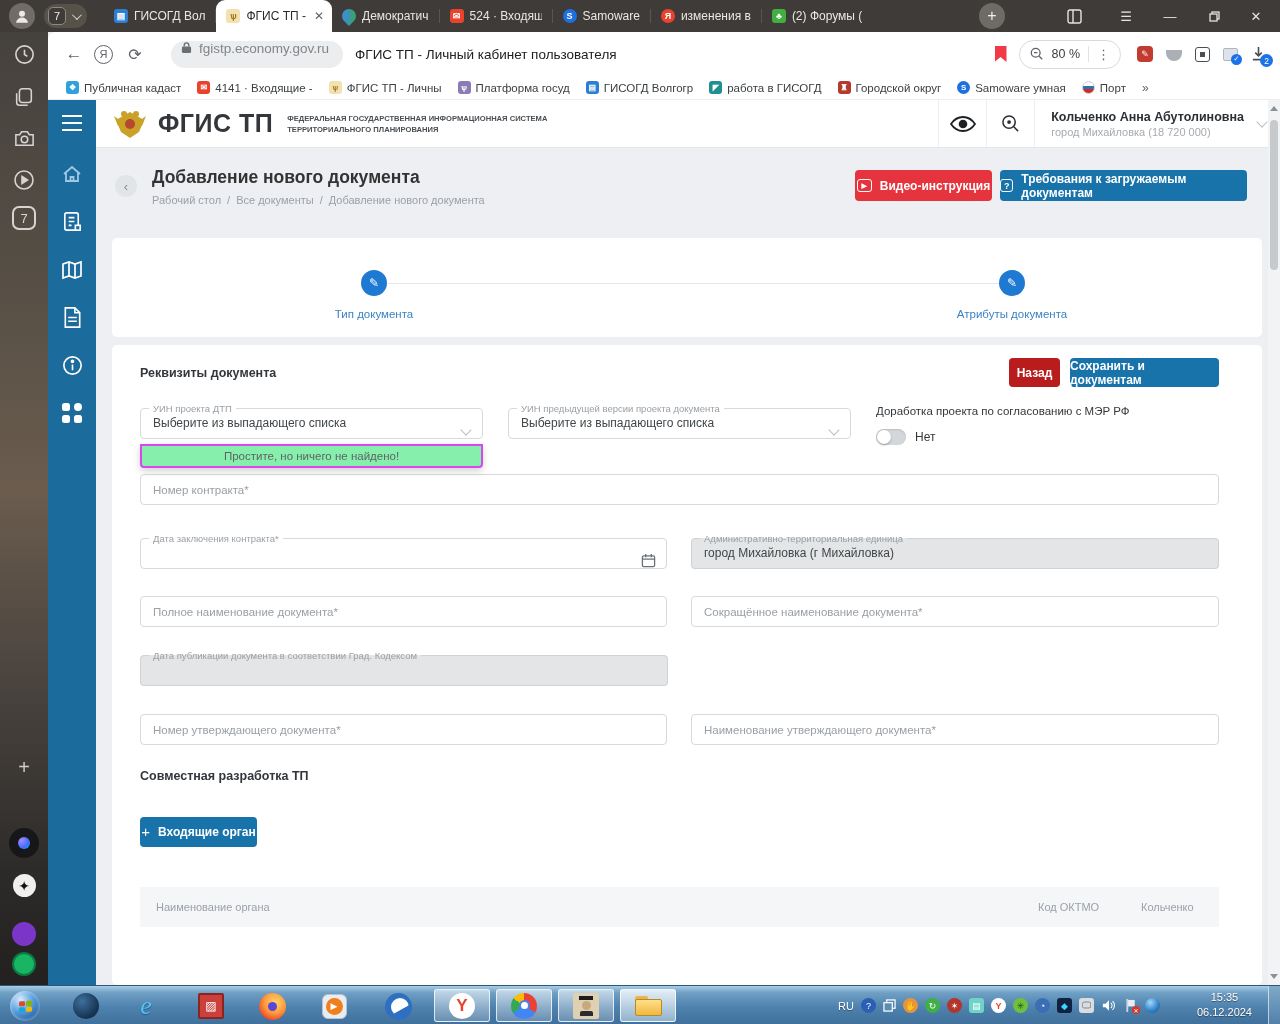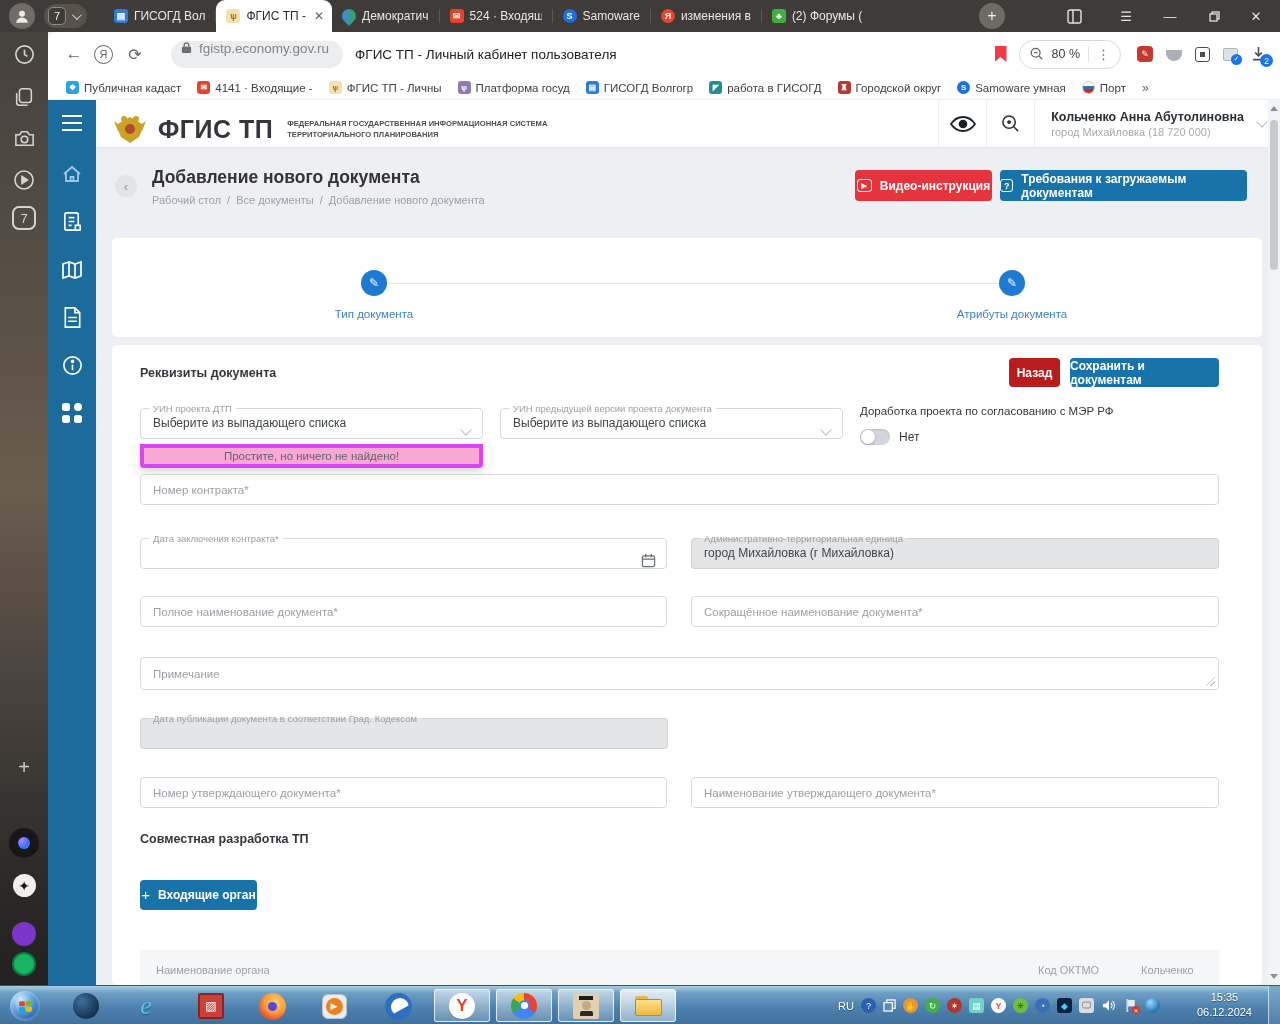--- a/index.html
+++ b/index.html
@@ -45,21 +45,21 @@
   .bmbar { position:absolute; left:48px; top:76px; width:1232px; height:24px; background:#fff; display:flex; align-items:center; padding-left:18px; gap:16px; border-bottom:1px solid #ececec; }
   .bm { display:flex; align-items:center; gap:5px; color:#3c4043; font-size:11.5px; white-space:nowrap; max-width:118px; overflow:hidden; }
   .bmi { width:13px; height:13px; border-radius:3px; flex:0 0 auto; display:flex; align-items:center; justify-content:center; font-size:8px; color:#fff; font-weight:bold; }
   .bm-more { color:#5f6368; font-size:12px; }
 
   
   .appsidebar { position:absolute; left:48px; top:100px; width:48px; height:885px; background:#1b6b9c; }
   .sb-ic { position:absolute; left:0; width:48px; display:flex; justify-content:center; color:#fff; }
 
   
-  .appheader { position:absolute; left:96px; top:100px; width:1184px; height:48px; background:#fff; border-bottom:1px solid #e4e7e9; display:flex; align-items:flex-end; }
+  .appheader { position:absolute; left:96px; top:100px; width:1184px; height:48px; background:#fff; border-bottom:1px solid #e4e7e9; display:flex; align-items:center; }
   .logo { display:flex; align-items:center; gap:10px; padding-left:16px; }
   .logo-title { font-size:25px; font-weight:bold; color:#33373b; letter-spacing:0.5px; }
   .logo-sub { font-size:7.6px; color:#4a4f54; line-height:1.45; font-weight:bold; margin-left:4px; }
   .hdr-right { margin-left:auto; display:flex; align-items:stretch; height:100%; }
   .hdr-btn { width:48px; border-left:1px solid #eceeef; display:flex; align-items:center; justify-content:center; color:#2b2f33; }
   .userblock { border-left:1px solid #eceeef; display:flex; align-items:center; padding:0 14px 0 16px; gap:14px; }
   .uname { font-size:12.5px; font-weight:bold; color:#2b3035; }
   .uorg { font-size:11px; color:#a6abb0; margin-top:2px; }
   .chev-g { width:8px; height:8px; border-right:1.6px solid #b9bfc4; border-bottom:1.6px solid #b9bfc4; transform:rotate(45deg); margin-top:-4px; }
 
@@ -87,24 +87,24 @@
   .btn-back { margin-left:auto; width:51px; height:29px; background:#b91c1c; }
   .btn-save { margin-left:10px; width:149px; height:29px; background:#1873ab; }
 
   fieldset.fld { border:1px solid #d6dade; border-radius:4px; height:36px; padding:0 12px; position:relative; background:#fff; }
   fieldset.fld legend { font-size:9.5px; color:#9aa0a6; padding:0 4px; margin-left:-4px; white-space:nowrap; }
   fieldset.fld .fval { font-size:12px; color:#3f4549; margin-top:2px; white-space:nowrap; overflow:hidden; }
   fieldset.disabled { background:#e4e5e6; border-color:#d0d3d6; }
   .fld .chevron { position:absolute; right:12px; top:12px; width:8px; height:8px; border-right:1.5px solid #b9bfc4; border-bottom:1.5px solid #b9bfc4; transform:rotate(45deg); }
   .fld .cal { position:absolute; right:10px; top:9px; color:#6b7177; }
 
-  .row1 { display:flex; gap:17px; position:relative; margin-top:3px; }
+  .row1 { display:flex; gap:25px; position:relative; margin-top:3px; }
   .selwrap { position:relative; width:343px; }
   .selwrap .fld { width:343px; }
-  .ddpanel { position:absolute; left:0; top:41px; width:343px; height:24px; background:#f9a8d4; border:4px solid #d946ef; border-radius:0 0 4px 4px; box-shadow:0 3px 7px rgba(0,0,0,0.18); display:flex; align-items:center; justify-content:center; font-size:11.5px; color:#5f6368; z-index:6; }
+  .ddpanel { position:absolute; left:0; top:41px; width:343px; height:24px; background:#86efac; border:2px solid #d946ef; border-radius:0 0 4px 4px; box-shadow:0 3px 7px rgba(0,0,0,0.18); display:flex; align-items:center; justify-content:center; font-size:11.5px; color:#5f6368; z-index:6; }
   .merblock { flex:1; padding-top:2px; }
   .mer-label { font-size:11.5px; color:#33373b; }
   .togglerow { display:flex; align-items:center; gap:9px; margin-top:12px; }
   .toggle { width:30px; height:16px; border-radius:9px; background:#d3d7db; position:relative; box-shadow:inset 0 1px 2px rgba(0,0,0,0.12); }
   .knob { position:absolute; left:1px; top:1px; width:14px; height:14px; border-radius:50%; background:#fff; box-shadow:0 1px 2px rgba(0,0,0,0.3); }
   .toggle-lbl { font-size:12px; color:#33373b; }
 
   .inp { border:1px solid #d6dade; border-radius:4px; height:31px; display:flex; align-items:center; padding:0 12px; font-size:11.5px; color:#9aa0a6; background:#fff; }
   .inp-full { width:1079px; }
   .row2 { display:flex; gap:24px; }
@@ -521,21 +521,20 @@
           <legend>Административно-территориальная единица</legend>
           <div class="fval">город Михайловка (г Михайловка)</div>
         </fieldset>
       </div>
 
       <div class="row2" style="margin-top:27px;">
         <div class="inp w527">Полное наименование документа*</div>
         <div class="inp w528">Сокращённое наименование документа*</div>
       </div>
 
-      <div class="inp inp-full note" style="margin-top:30px; height:33px;">Примечание</div>
 
       <div class="row2" style="margin-top:23px;">
         <fieldset class="fld disabled w528">
           <legend>Дата публикации документа в соответствии Град. Кодексом</legend>
           <div class="fval"></div>
         </fieldset>
       </div>
 
       <div class="row2" style="margin-top:28px;">
         <div class="inp w527">Номер утверждающего документа*</div>

